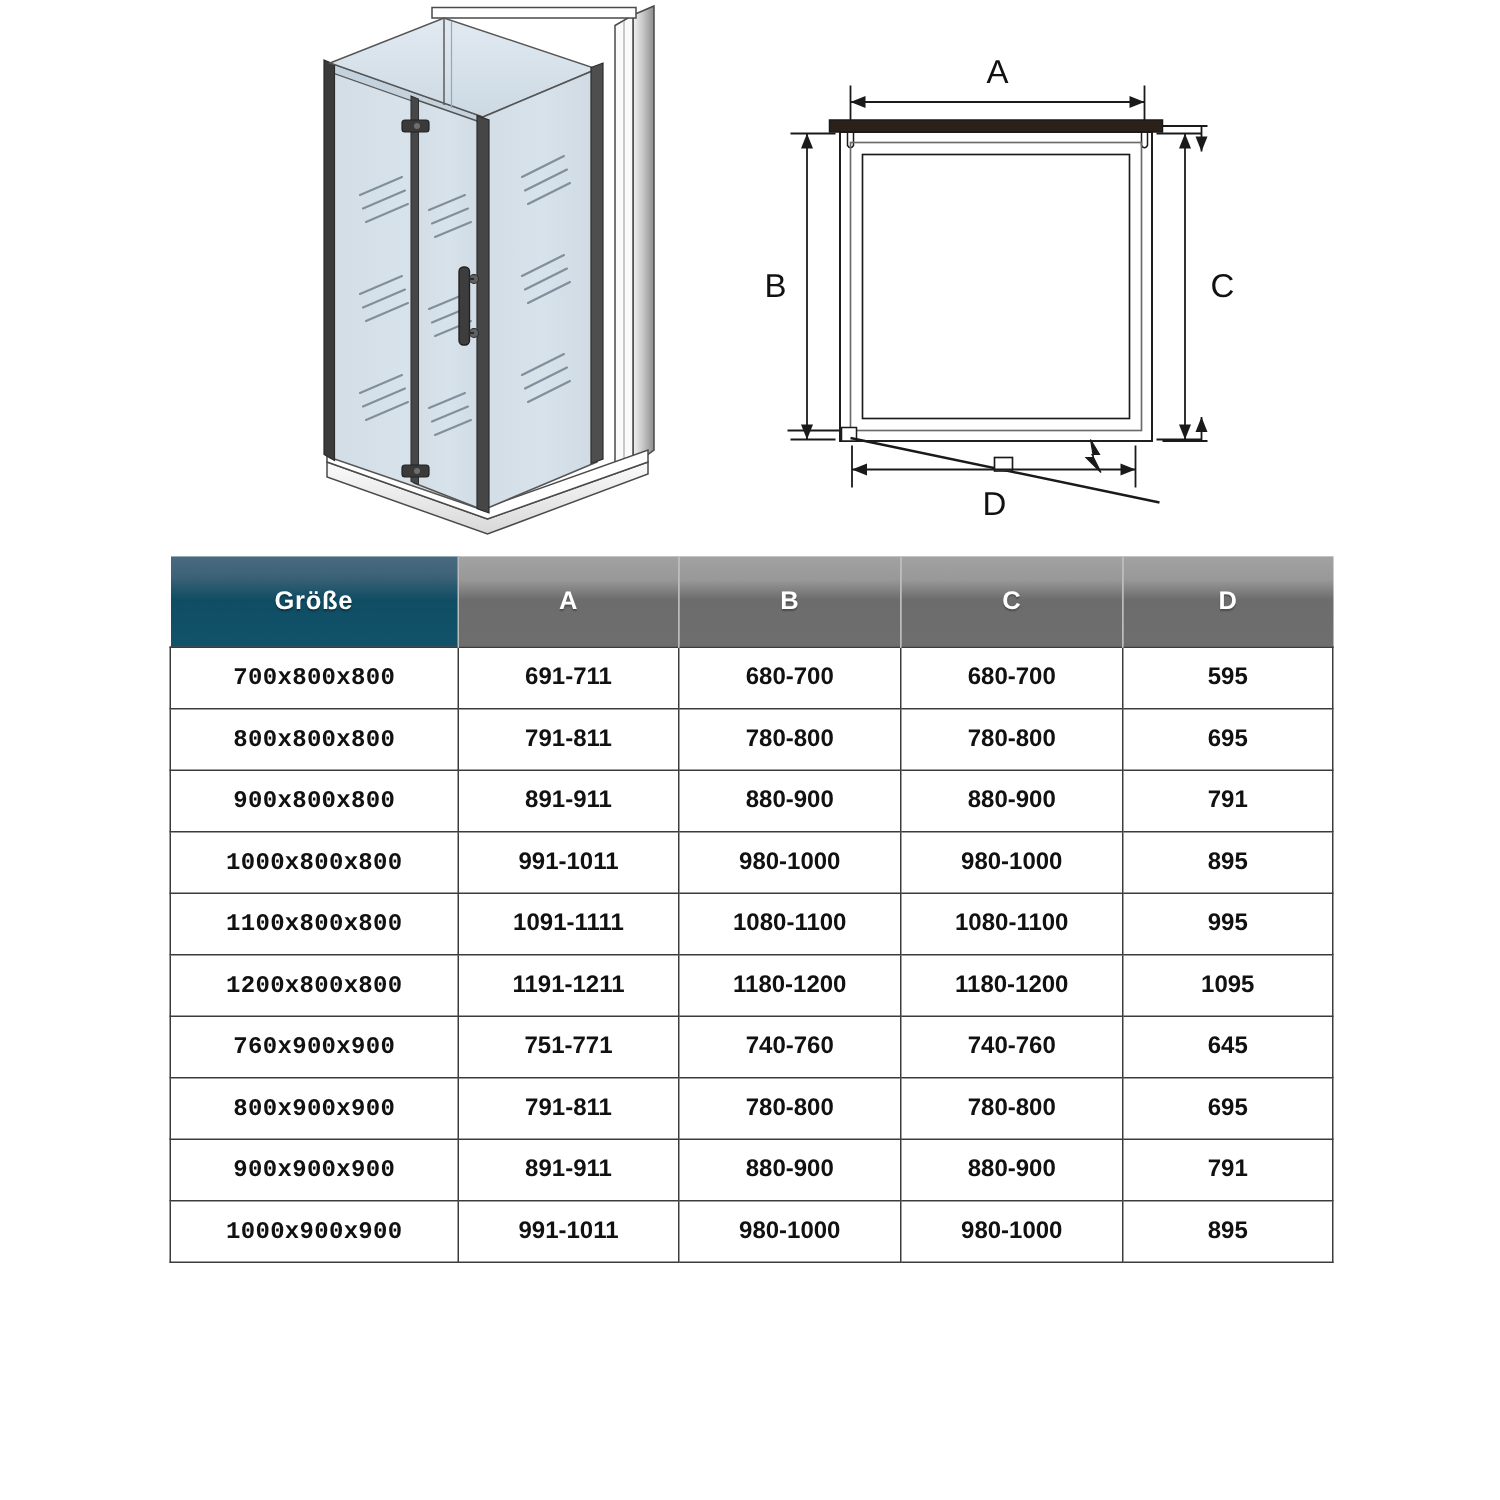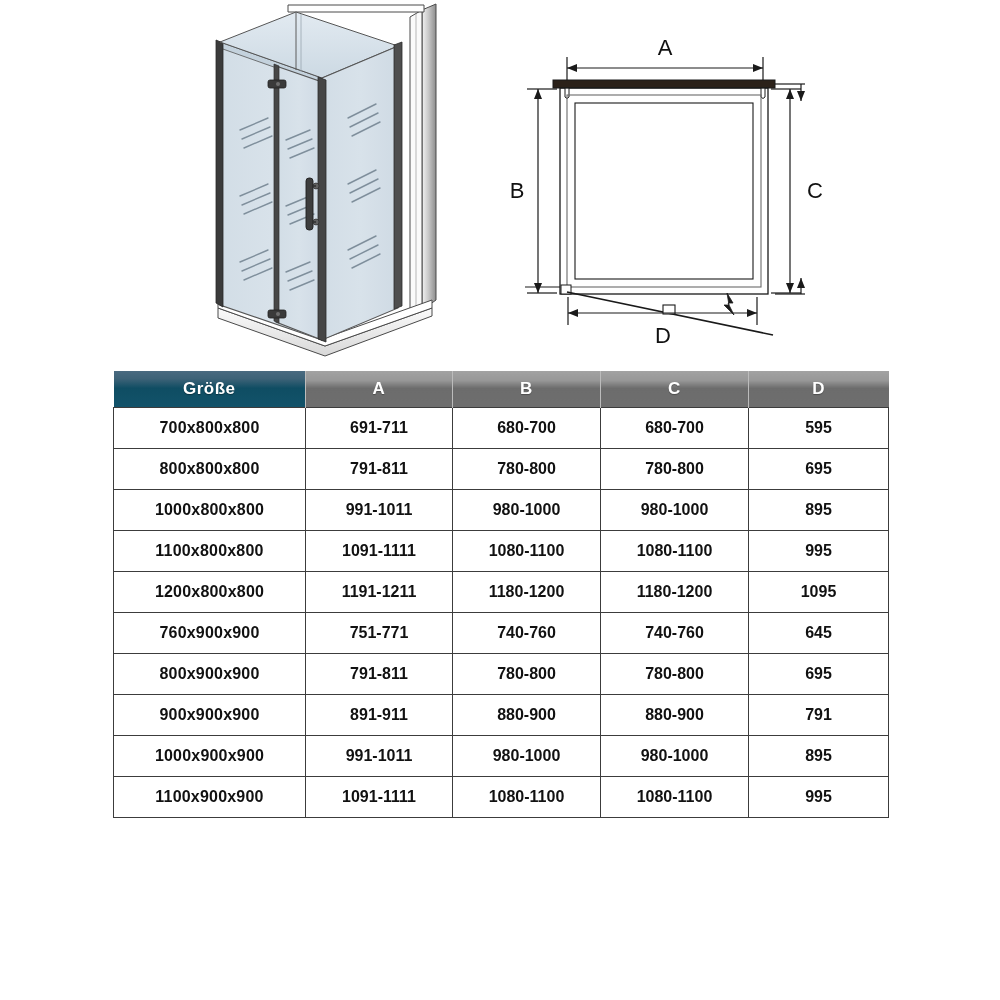--- a/index.html
+++ b/index.html
@@ -54,21 +54,21 @@
   #size-table col.c-d     { width: 140px; }
 
   #size-table th {
     height: 36px;
     color: #ffffff;
     font-size: 17px;
     font-weight: bold;
     text-align: center;
     letter-spacing: .5px;
     border: none;
-    padding: 0;
+    padding: 12px;
   }
   #size-table th.hdr-size {
     background: linear-gradient(to bottom, #4a6a80 0%, #3d6277 22%, #0f4d63 48%, #12536a 100%);
     text-shadow: 0 1px 1px rgba(0,0,0,.35);
   }
   #size-table th.hdr-dim {
     background: linear-gradient(to bottom, #a2a2a2 0%, #989898 26%, #6c6c6c 48%, #6e6e6e 100%);
     text-shadow: 0 1px 1px rgba(0,0,0,.3);
     border-left: 1px solid #bcbcbc;
   }
@@ -77,21 +77,21 @@
     height: 40px;
     border: 1px solid #3c3c3c;
     font-size: 16px;
     font-weight: bold;
     color: #111111;
     text-align: center;
     vertical-align: middle;
     background: #ffffff;
     padding: 0;
   }
-  #size-table td.col-size { letter-spacing: .2px; }
+  #size-table td.col-size { letter-spacing: .2px; font-family: Liberation Mono, monospace; }
 </style>
 </head>
 <body>
 
 <div id="diagram-area">
 
   <svg id="iso-drawing" viewBox="0 0 280 370">
     <defs>
       <linearGradient id="glassGrad" x1="0" y1="0" x2="1" y2="0">
         <stop offset="0%" stop-color="#d2dde6"></stop>
@@ -310,20 +310,27 @@
         <td class="col-d">595</td>
       </tr>
       <tr>
         <td class="col-size">800x800x800</td>
         <td class="col-a">791-811</td>
         <td class="col-b">780-800</td>
         <td class="col-c">780-800</td>
         <td class="col-d">695</td>
       </tr>
       <tr>
+        <td class="col-size">900x800x800</td>
+        <td class="col-a">891-911</td>
+        <td class="col-b">880-900</td>
+        <td class="col-c">880-900</td>
+        <td class="col-d">791</td>
+      </tr>
+      <tr>
         <td class="col-size">1000x800x800</td>
         <td class="col-a">991-1011</td>
         <td class="col-b">980-1000</td>
         <td class="col-c">980-1000</td>
         <td class="col-d">895</td>
       </tr>
       <tr>
         <td class="col-size">1100x800x800</td>
         <td class="col-a">1091-1111</td>
         <td class="col-b">1080-1100</td>
@@ -358,21 +365,14 @@
         <td class="col-c">880-900</td>
         <td class="col-d">791</td>
       </tr>
       <tr>
         <td class="col-size">1000x900x900</td>
         <td class="col-a">991-1011</td>
         <td class="col-b">980-1000</td>
         <td class="col-c">980-1000</td>
         <td class="col-d">895</td>
       </tr>
-      <tr>
-        <td class="col-size">1100x900x900</td>
-        <td class="col-a">1091-1111</td>
-        <td class="col-b">1080-1100</td>
-        <td class="col-c">1080-1100</td>
-        <td class="col-d">995</td>
-      </tr>
     </tbody>
 </table>
 
 </body></html>

